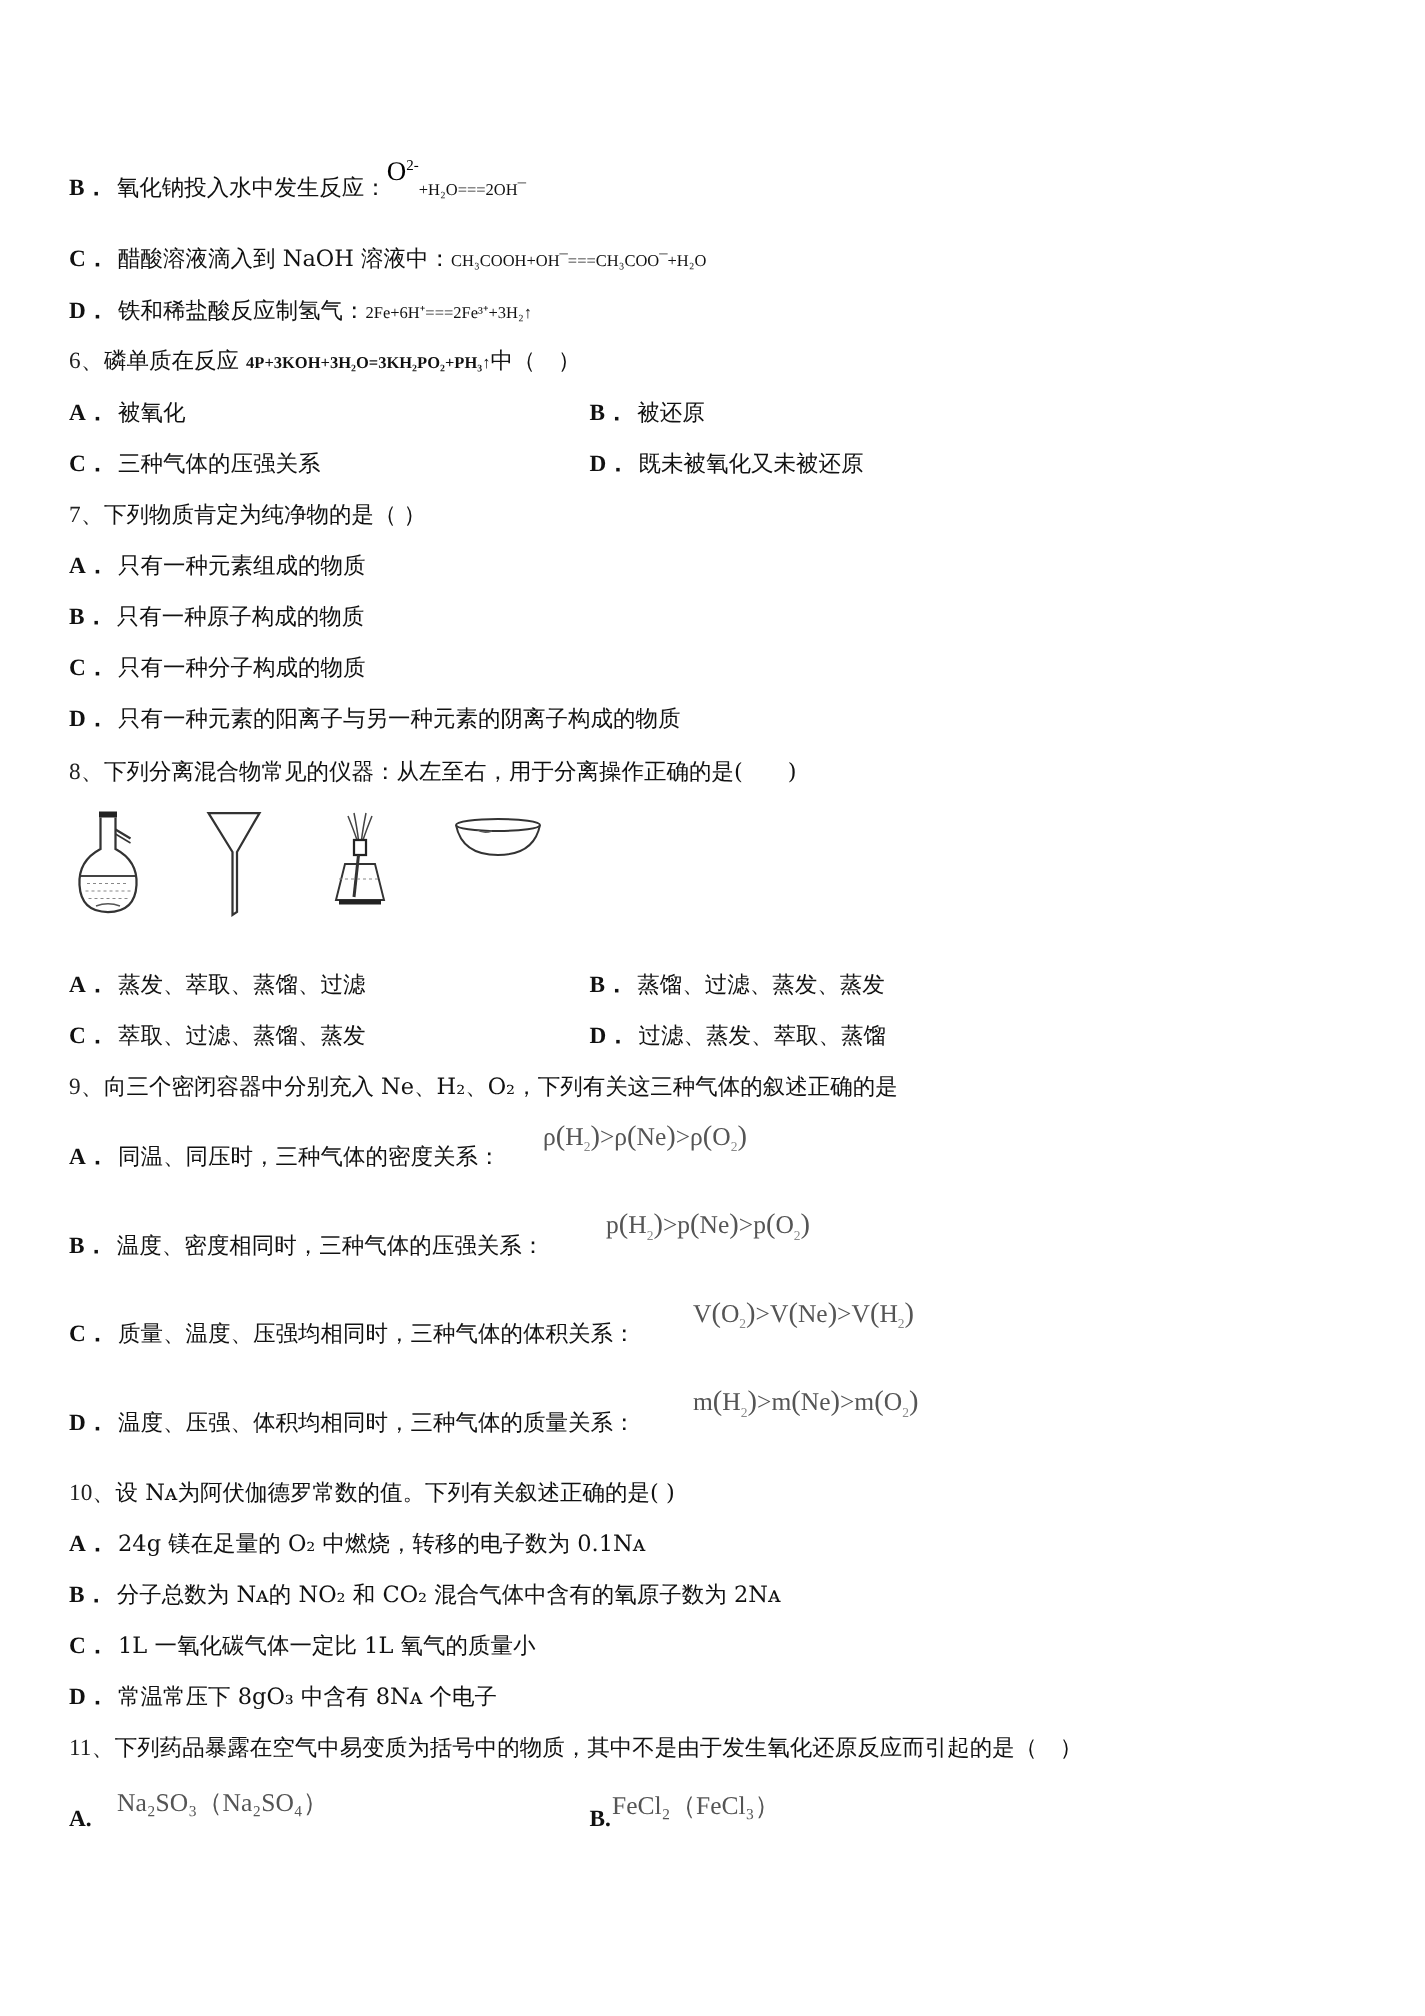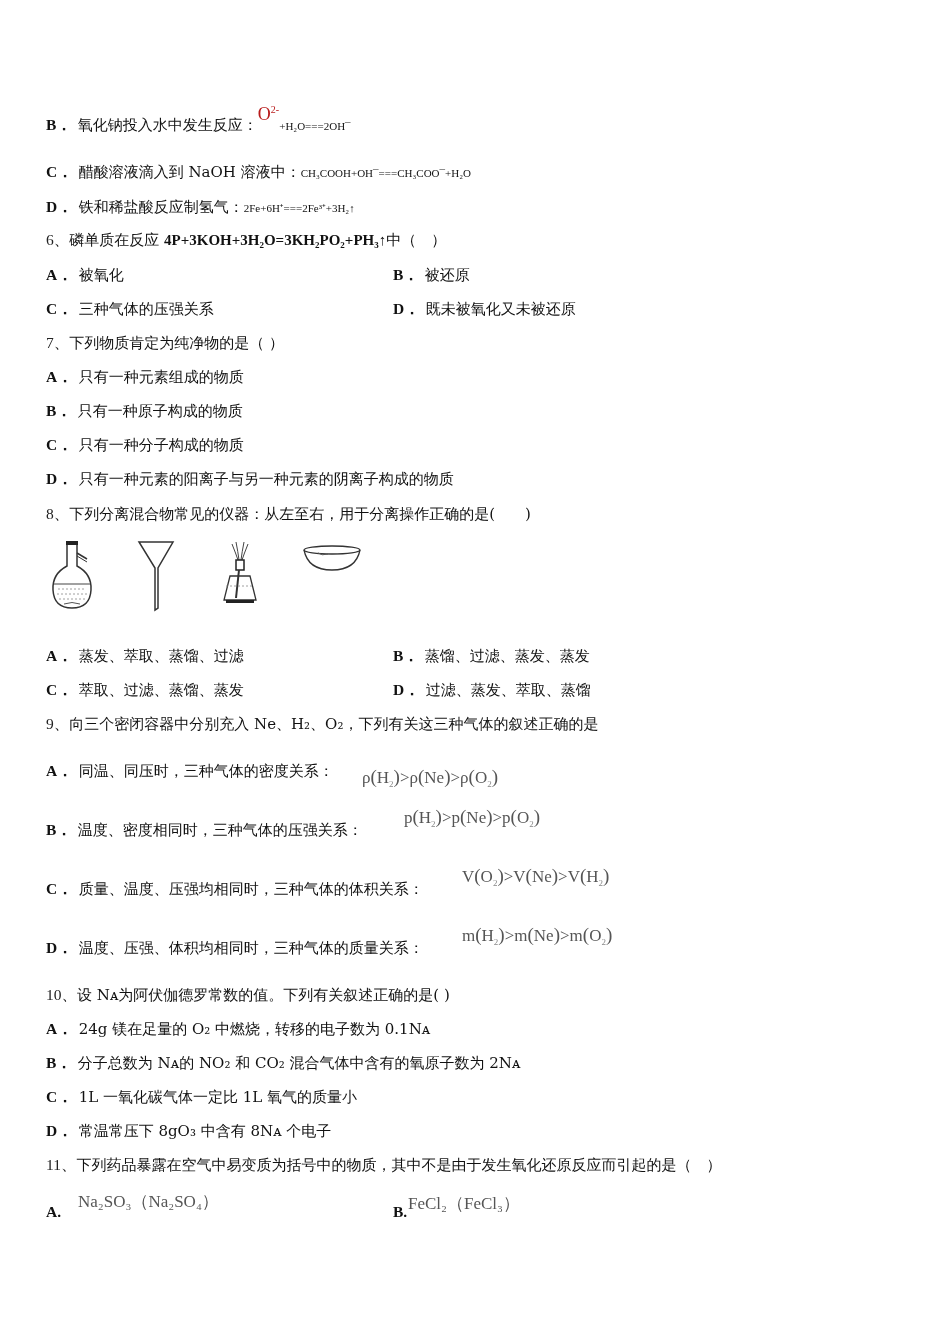--- a/index.html
+++ b/index.html
@@ -9,24 +9,24 @@
     color: #111111;
   }
   .line {
     position: absolute; left: 46px;
     font-size: 15px; line-height: 20px; white-space: nowrap;
   }
   .col2 { left: 393px; }
   .lbl { font-family: "Liberation Serif", serif; font-weight: bold; font-size: 15.5px; margin-right: 6px; }
   .num { font-family: "Liberation Serif", serif; font-size: 15.5px; color: #222; }
   .f { font-family: "Liberation Serif", serif; font-size: 11px; }
-  .fb { font-family: "Liberation Serif", serif; font-weight: bold; font-size: 15px; margin-top: 33px; }
+  .fb { font-family: "Liberation Serif", serif; font-weight: bold; font-size: 11px; margin-top: 33px; }
   sub, sup { font-size: 9px; line-height: 0; }
   .gray { color: #666666; font-family: "Liberation Serif", serif; font-size: 17px; }
-  .big { font-family: "Liberation Serif", serif; font-size: 18px; color: #b91c1c; position: relative; top: -10px; }
+  .big { font-family: "Liberation Serif", serif; font-size: 18px; color: #000000; position: relative; top: -10px; }
   .math { position: absolute; white-space: nowrap; color: #555; font-family: "Liberation Serif", serif; font-size: 17px; }
   .math .paren { font-size: 19px; }
   .math sub { font-size: 9px; color: #888; }
   .instruments { position: absolute; left: 44px; top: 538px; width: 330px; height: 75px; }
   .instruments svg { position: absolute; top: 0; }
 </style>
 </head>
 <body>
 
 <div class="line" style="top:114px">
@@ -90,21 +90,21 @@
 </div>
 
 <div class="line" style="top:646px"><span class="lbl">A．</span><span>蒸发、萃取、蒸馏、过滤</span></div>
 <div class="line col2" style="top:646px"><span class="lbl">B．</span><span>蒸馏、过滤、蒸发、蒸发</span></div>
 <div class="line" style="top:680px"><span class="lbl">C．</span><span>萃取、过滤、蒸馏、蒸发</span></div>
 <div class="line col2" style="top:680px"><span class="lbl">D．</span><span>过滤、蒸发、萃取、蒸馏</span></div>
 
 <div class="line" style="top:714px"><span class="num">9、</span><span>向三个密闭容器中分别充入 Ne、H₂、O₂，下列有关这三种气体的叙述正确的是</span></div>
 
 <div class="line" style="top:761px"><span class="lbl">A．</span><span>同温、同压时，三种气体的密度关系：</span></div>
-<div class="math" style="left:362px; top:766px">
+<div class="math" style="left:362px; top:747px">
   <span>ρ</span><span class="paren">(</span>H<sub>2</sub><span class="paren">)</span>&gt;<span>ρ</span><span class="paren">(</span>Ne<span class="paren">)</span>&gt;<span>ρ</span><span class="paren">(</span>O<sub>2</sub><span class="paren">)</span>
 </div>
 
 <div class="line" style="top:820px"><span class="lbl">B．</span><span>温度、密度相同时，三种气体的压强关系：</span></div>
 <div class="math" style="left:404px; top:806px">
   <span>p</span><span class="paren">(</span>H<sub>2</sub><span class="paren">)</span>&gt;<span>p</span><span class="paren">(</span>Ne<span class="paren">)</span>&gt;<span>p</span><span class="paren">(</span>O<sub>2</sub><span class="paren">)</span>
 </div>
 
 <div class="line" style="top:879px"><span class="lbl">C．</span><span>质量、温度、压强均相同时，三种气体的体积关系：</span></div>
 <div class="math" style="left:462px; top:865px">

